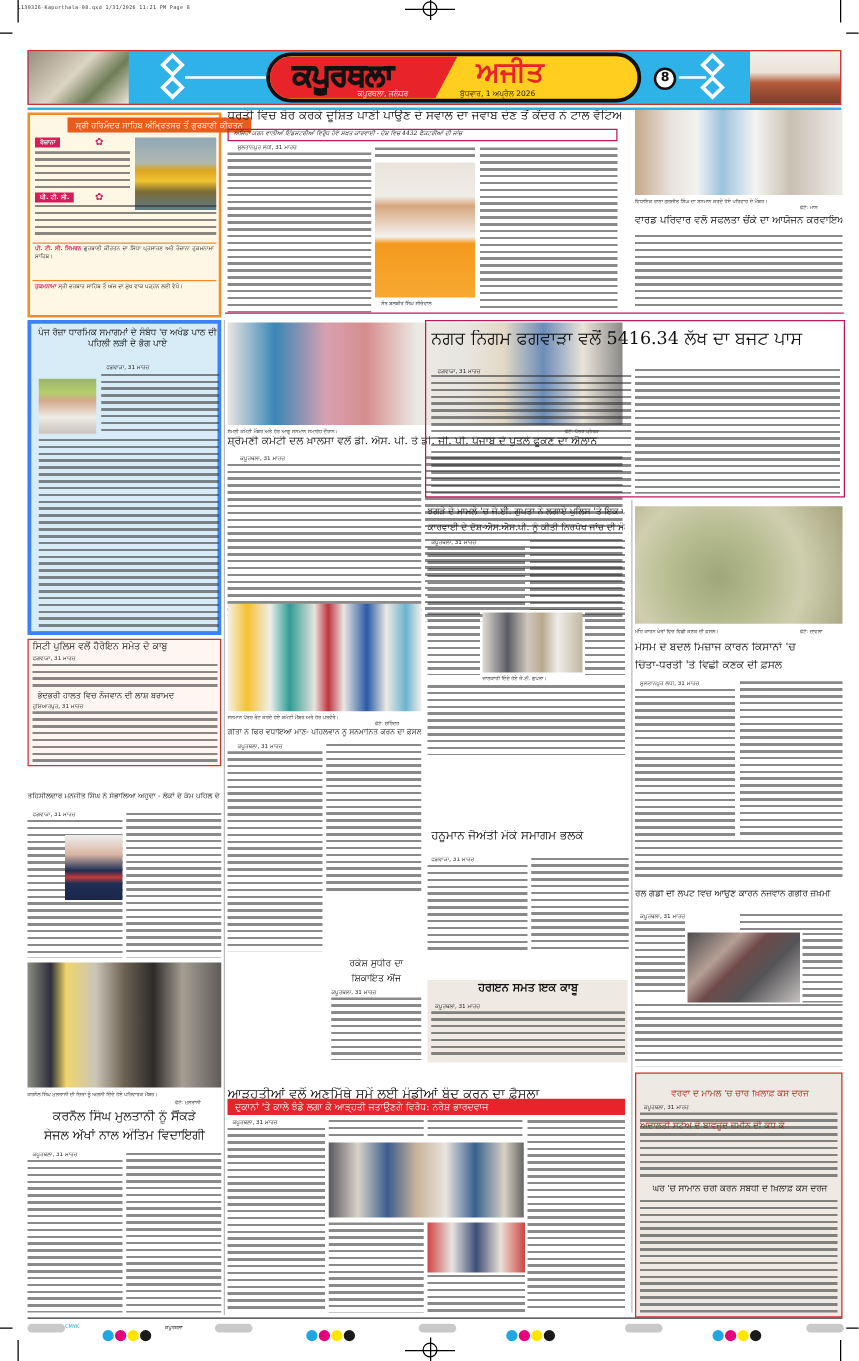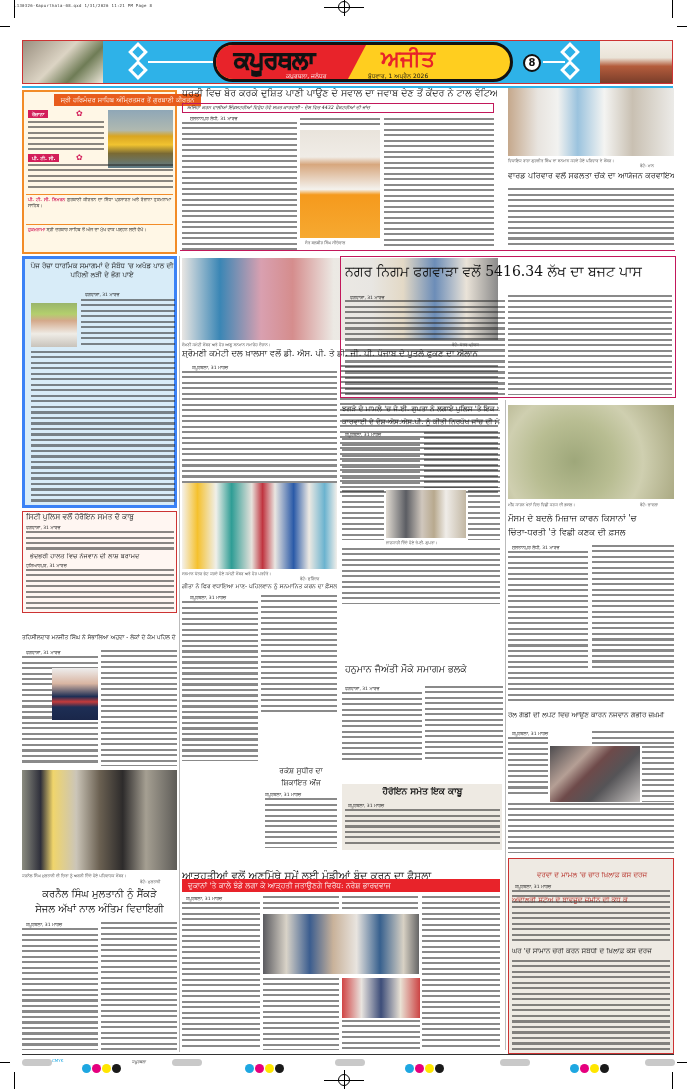--- a/index.html
+++ b/index.html
@@ -232,21 +232,21 @@
 <div class="abs lines" style="left:422px;top:896px;width:78px;height:154px;"></div>
 <div class="abs photo" style="left:342px;top:978px;width:78px;height:40px;background:linear-gradient(90deg,#d04444 0%,#e9e4df 25%,#3d4d79 50%,#e9e1d4 75%,#c44 100%);"></div>
 <div class="abs lines" style="left:263px;top:978px;width:76px;height:72px;"></div>
 <div class="abs lines" style="left:342px;top:1020px;width:78px;height:30px;"></div>
 
 <div class="abs gray-box" style="left:508px;top:858px;width:166px;height:196px;border:1px solid #c33;"></div>
 <div class="abs hl" style="left:512px;top:897px;width:160px;font-size:7px;color:#b3261e;">ਅਦਾਲਤੀ ਸਟੇਅ ਦੇ ਬਾਵਜੂਦ ਜ਼ਮੀਨ ਦੀ ਕੰਧ ਕੋ</div>
 <div class="abs hl" style="left:512px;top:872px;width:160px;font-size:7px;text-align:center;color:#b3261e;">ਵੇਰਵਾ ਦੇ ਮਾਮਲੇ 'ਚ ਚਾਰ ਖ਼ਿਲਾਫ਼ ਕੇਸ ਦਰਜ</div>
 <div class="abs txt" style="left:515px;top:884px;width:60px;">ਕਪੂਰਥਲਾ, 31 ਮਾਰਚ</div>
 <div class="abs lines" style="left:512px;top:890px;width:158px;height:54px;"></div>
-<div class="abs hl" style="left:512px;top:948px;width:160px;font-size:7px;text-align:left;">ਘਰ 'ਚੋਂ ਸਾਮਾਨ ਚੋਰੀ ਕਰਨ ਸੰਬੰਧੀ ਦੋ ਖ਼ਿਲਾਫ਼ ਕੇਸ ਦਰਜ</div>
+<div class="abs hl" style="left:512px;top:948px;width:160px;font-size:7px;text-align:center;">ਘਰ 'ਚੋਂ ਸਾਮਾਨ ਚੋਰੀ ਕਰਨ ਸੰਬੰਧੀ ਦੋ ਖ਼ਿਲਾਫ਼ ਕੇਸ ਦਰਜ</div>
 <div class="abs lines" style="left:512px;top:960px;width:158px;height:90px;"></div>
 
 <div class="abs" style="left:179px;top:256px;width:1px;height:796px;background:#bbb;"></div>
 <div class="abs" style="left:505px;top:400px;width:1px;height:650px;background:#bbb;"></div>
 <div class="abs" style="left:22px;top:1054px;width:652px;height:1px;background:#333;"></div>
 
 <div class="abs gray-pill" style="left:22px;top:1059px;"></div>
 <div class="abs" style="left:52px;top:1058px;font-size:4px;color:#1ea7e1;">CMYK</div>
 <div class="abs cmyk" style="left:82px;top:1058px;">
   <span style="background: rgb(30, 167, 225);"></span><span style="background: rgb(230, 0, 126);"></span><span style="background: rgb(255, 230, 0);"></span><span style="background: rgb(26, 26, 26);"></span>

